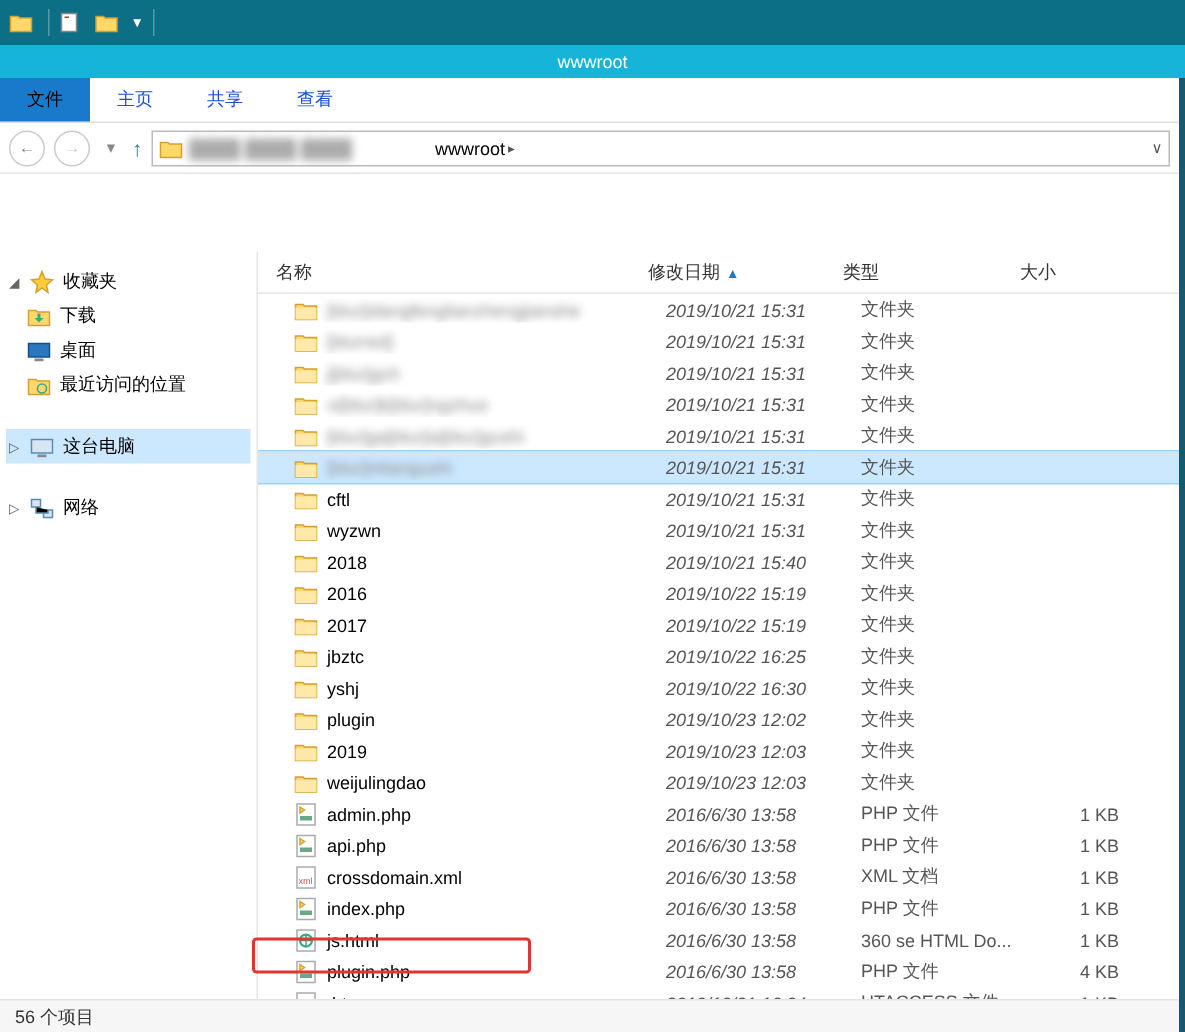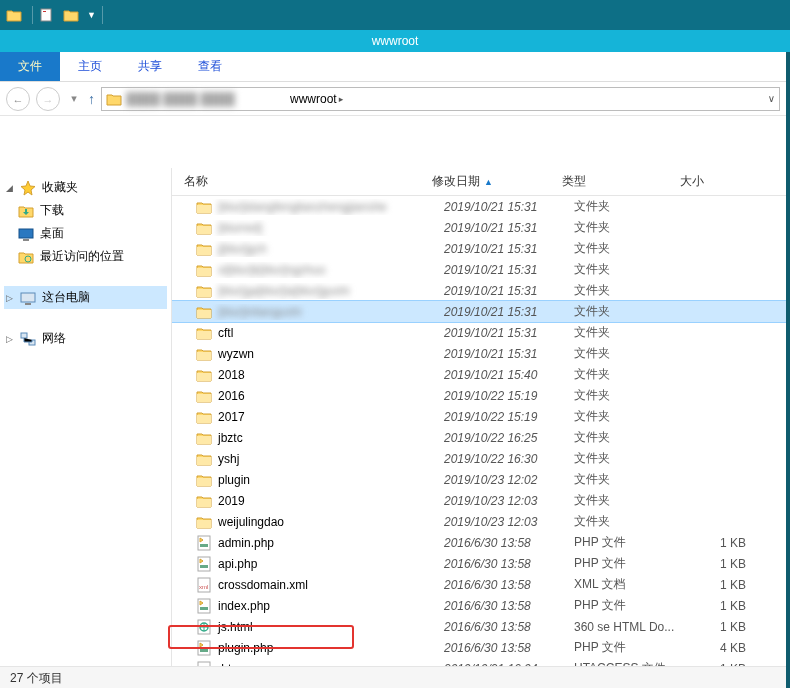--- a/index.html
+++ b/index.html
@@ -5,21 +5,21 @@
 * { box-sizing: border-box; margin: 0; padding: 0; font-family: "Microsoft YaHei", "Segoe UI", sans-serif; }
 body { background: #0f5c6e; width: 790px; height: 688px; overflow: hidden; }
 .qat { height: 30px; background: #0d6f86; padding: 2px 6px; display: flex; align-items: center; gap: 4px; }
 .qat .folder-mini { width: 20px; height: 20px; display: flex; align-items: center; }
 .qat .sep { width: 1px; height: 18px; background: rgba(255,255,255,0.3); margin: 0 2px; }
 .qat .drop { color: #fff; font-size: 9px; }
 .titlebar { height: 22px; background: #15b4d8; display: flex; align-items: center; justify-content: center; color: #fff; font-size: 12px; }
 .window { position: absolute; top: 2px; left: 0; right: 4px; bottom: 0; background: #fff; }
 .ribbon-tabs { height: 30px; background: #fff; border-bottom: 1px solid #ddd; display: flex; align-items: stretch; font-size: 12px; }
 .ribbon-tabs .tab { padding: 0 18px; display: flex; align-items: center; color: #1d4ed8; cursor: default; }
-.ribbon-tabs .tab.file { background: #1979ca; color: #fef9c3; text-align: center; }
+.ribbon-tabs .tab.file { background: #1979ca; color: #000000; text-align: center; }
 .nav-row { height: 34px; background: #fff; border-bottom: 1px solid #e5e5e5; display: flex; align-items: center; padding: 0 6px; gap: 6px; }
 .nav-btn { width: 24px; height: 24px; border: 1px solid #ccc; border-radius: 50%; display: flex; align-items: center; justify-content: center; color: #888; font-size: 11px; }
 .nav-btn.small { width: 16px; border: none; }
 .up-arrow { color: #3a6ea5; font-size: 14px; }
 .addr { flex: 1; height: 24px; border: 1px solid #bcbcbc; display: flex; align-items: center; padding: 0 4px; font-size: 12px; gap: 4px; }
 .addr .seg { display: flex; align-items: center; gap: 2px; }
 .addr .caret { font-size: 9px; color: #555; }
 .addr-right { margin-left: auto; color: #555; font-size: 10px; }
 .content { display: flex; position: absolute; top: 116px; left: 0; right: 0; bottom: 22px; }
 .navpane { width: 172px; border-right: 1px solid #e5e5e5; padding: 8px 4px; font-size: 12px; }
@@ -505,17 +505,17 @@
             </span>
             <span class="date">2019/10/21 16:04</span>
             <span class="type">HTACCESS 文件</span>
             <span class="size">1 KB</span>
           </div>
         </div>
     </div>
   </div>
 
   <div class="status">
-    <span>27 个项目</span>
+    <span>56 个项目</span>
   </div>
 </div>
 
 <div class="highlight-box" style="left: 168px; top: 625px; width: 186px; height: 24px;"></div>
 
 </body></html>

